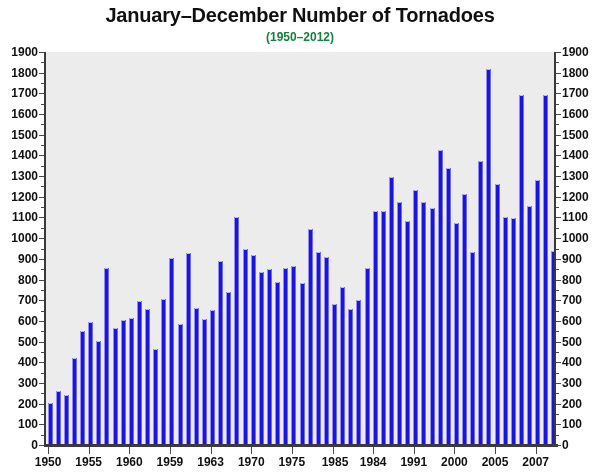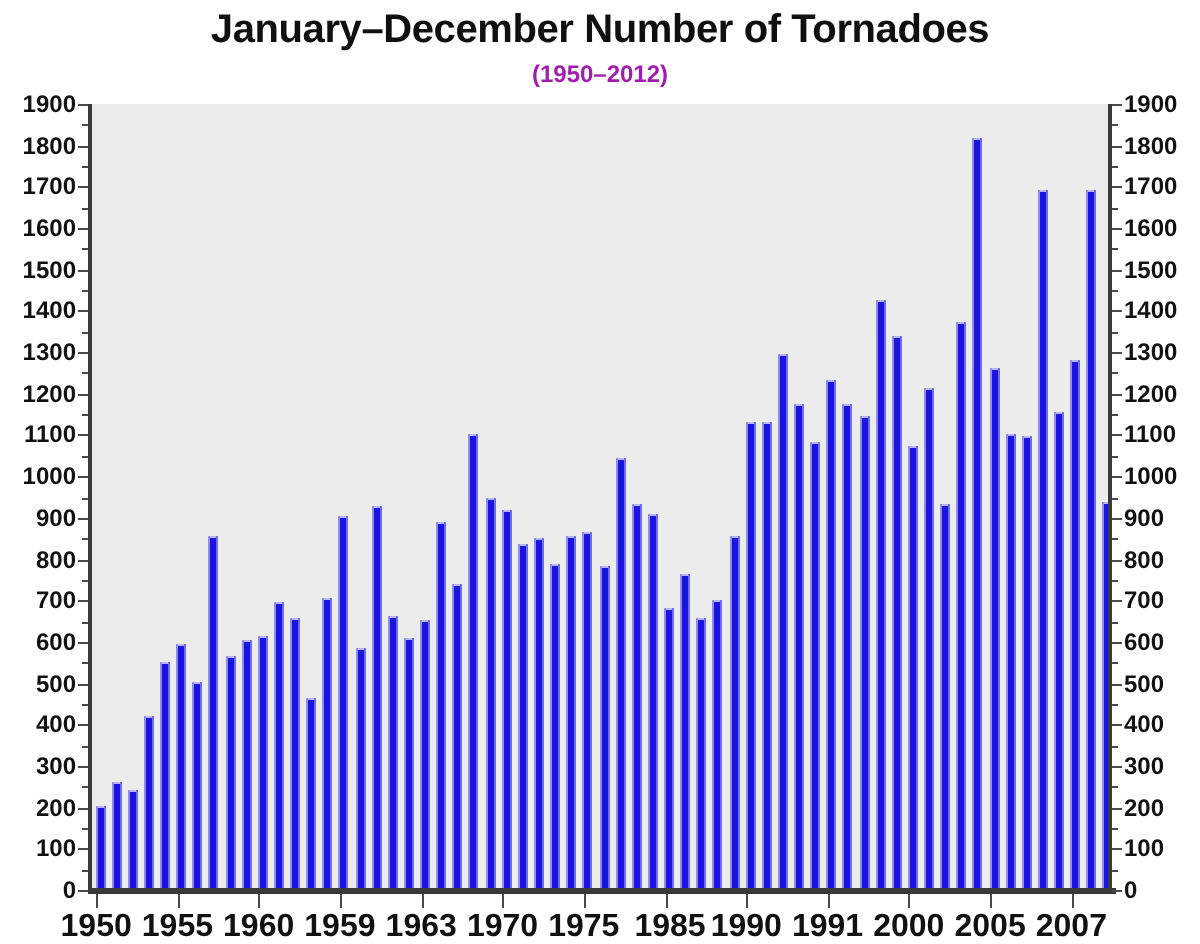--- a/index.html
+++ b/index.html
@@ -2,21 +2,21 @@
 <html><head>
 <meta charset="utf-8">
 <style>
   html,body{margin:0;padding:0;background:#ffffff;}
   body{width:600px;height:472px;font-family:"Liberation Sans",sans-serif;overflow:hidden;}
   #page{position:relative;width:600px;height:472px;background:#ffffff;}
 
   #title{position:absolute;left:0;top:4px;width:600px;text-align:center;
     font-size:20px;font-weight:bold;color:#101010;letter-spacing:-0.2px;}
   #subtitle{position:absolute;left:0;top:30px;width:600px;text-align:center;
-    font-size:12px;font-weight:bold;color:#a21caf;}
+    font-size:12px;font-weight:bold;color:#15803d;}
 
   
   #plot{position:absolute;left:44px;top:52px;width:512px;height:393px;
     background:#ececec;border-left:2px solid #3a3a3a;border-right:2px solid #3a3a3a;
     box-sizing:border-box;}
   #baseline{position:absolute;left:44px;top:444px;width:514px;height:3px;background:#3a3a3a;}
 
   .bars{position:absolute;left:0;bottom:0;width:100%;height:100%;}
   .bar{position:absolute;bottom:0;width:5px;background:#1b14e0;
        border-left:1px solid #8f8cf2;border-right:1px solid #6f6cea;box-sizing:border-box;}
@@ -31,21 +31,21 @@
   .tick.minor{width:3px;}
   .ltick{right:0;}
   .rtick{left:0;}
 
   .ylabels{position:absolute;top:0;width:36px;}
   #ylabels-left{left:2px;text-align:right;}
   #ylabels-right{left:562px;text-align:left;}
   .ylab{position:absolute;font-size:12px;font-weight:bold;color:#111;line-height:12px;width:36px;}
 
   .xtick{position:absolute;top:447px;width:1px;height:7px;background:#4a4a4a;}
-  .xlab{position:absolute;top:455px;font-size:16px;font-weight:bold;color:#111;
+  .xlab{position:absolute;top:455px;font-size:12px;font-weight:bold;color:#111;
         transform:translateX(-50%);white-space:nowrap;}
 
   
   #noaa-logo{position:absolute;left:74px;top:104px;width:70px;height:70px;}
   #noaa-ring{position:absolute;left:0;top:0;width:70px;height:70px;border-radius:50%;
       background:#d9d9d9;}
   #noaa-ring-text{position:absolute;left:0;top:0;width:70px;height:70px;border-radius:50%;
       background:
         radial-gradient(circle at 50% 50%, rgba(0,0,0,0) 56%, #8e8e8e 57%, #7d7d88 72%, rgba(0,0,0,0) 73%);}
   #noaa-disc{position:absolute;left:6px;top:6px;width:58px;height:58px;border-radius:50%;
@@ -261,21 +261,21 @@
     </div>
   <div id="xaxis-labels">
       <div class="xlab" style="left: 48.0635px;">1950</div>
       <div class="xlab" style="left: 88.6984px;">1955</div>
       <div class="xlab" style="left: 129.333px;">1960</div>
       <div class="xlab" style="left: 169.968px;">1959</div>
       <div class="xlab" style="left: 210.603px;">1963</div>
       <div class="xlab" style="left: 251.238px;">1970</div>
       <div class="xlab" style="left: 291.873px;">1975</div>
       <div class="xlab" style="left: 335px;">1985</div>
-      <div class="xlab" style="left: 373.143px;">1990</div>
+      <div class="xlab" style="left: 373.143px;">1984</div>
       <div class="xlab" style="left: 413.778px;">1991</div>
       <div class="xlab" style="left: 454.413px;">2000</div>
       <div class="xlab" style="left: 495.048px;">2005</div>
       <div class="xlab" style="left: 535.683px;">2007</div>
     </div>
 
 
 <div class="xtick" style="left: 48.0635px;"></div>
     <div class="xtick" style="left: 88.6984px;"></div>
     <div class="xtick" style="left: 129.333px;"></div>

